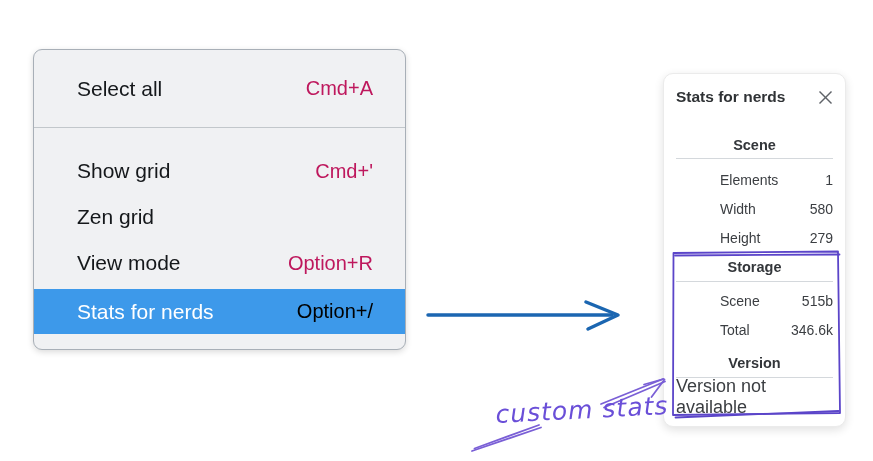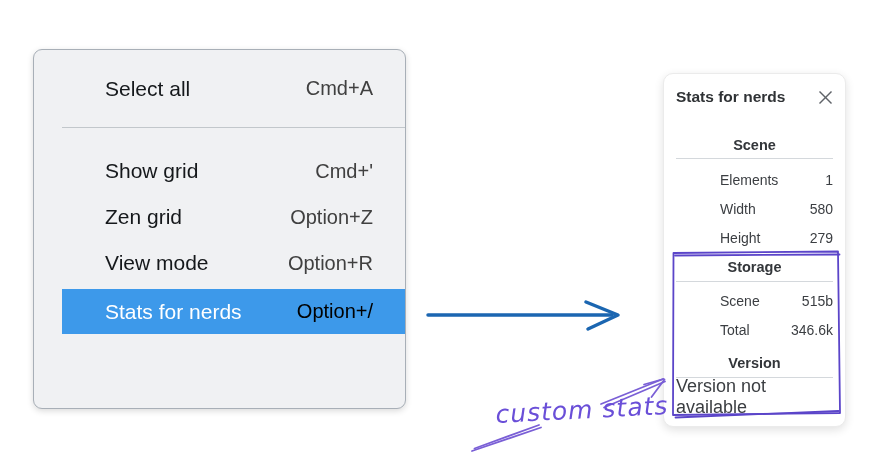--- a/index.html
+++ b/index.html
@@ -3,36 +3,35 @@
 <meta charset="utf-8">
 <style>
   html,body{margin:0;padding:0;}
   body{
     width:873px;height:461px;position:relative;overflow:hidden;
     background:#ffffff;
     font-family:"Liberation Sans", sans-serif;
   }
   
   .menu{
-    position:absolute;left:33px;top:49px;width:373px;height:360px;
+    position:absolute;left:33px;top:49px;width:373px;height:301px;
     box-sizing:border-box;
     background:#f0f1f3;
     border:1.5px solid #a8afb7;
     border-radius:9px;
     box-shadow:0 2px 6px rgba(0,0,0,.15);
     overflow:hidden;
-    padding-left:28px;
   }
   .menu-row{
     display:flex;justify-content:space-between;align-items:center;
     padding:0 32px 0 43px;
     font-size:21px;color:#15181b;
     height:46px;cursor:default;
   }
-  .menu-row .shortcut{font-size:20px;color:#404040;}
+  .menu-row .shortcut{font-size:20px;color:#be185d;}
   .menu-row.first{height:77px;}
   .menu-divider{height:0;border-top:1.5px solid #c2c7cb;margin:0;}
   .menu-group{padding-top:20px;}
   .menu-row.selected{
     background:var(--highlight-blue,#3d99ea);
     color:#ffffff;height:45px;margin-top:3px;
   }
   .menu-row.selected .shortcut{color:#000000;}
   
   .panel{
@@ -78,21 +77,20 @@
     <span class="shortcut">Cmd+A</span>
   </div>
   <div class="menu-divider"></div>
   <div class="menu-group">
     <div class="menu-row">
       <span>Show grid</span>
       <span class="shortcut">Cmd+'</span>
     </div>
     <div class="menu-row">
       <span>Zen grid</span>
-      <span class="shortcut">Option+Z</span>
     </div>
     <div class="menu-row">
       <span>View mode</span>
       <span class="shortcut">Option+R</span>
     </div>
     <div class="menu-row selected">
       <span>Stats for nerds</span>
       <span class="shortcut">Option+/</span>
     </div>
   </div>

